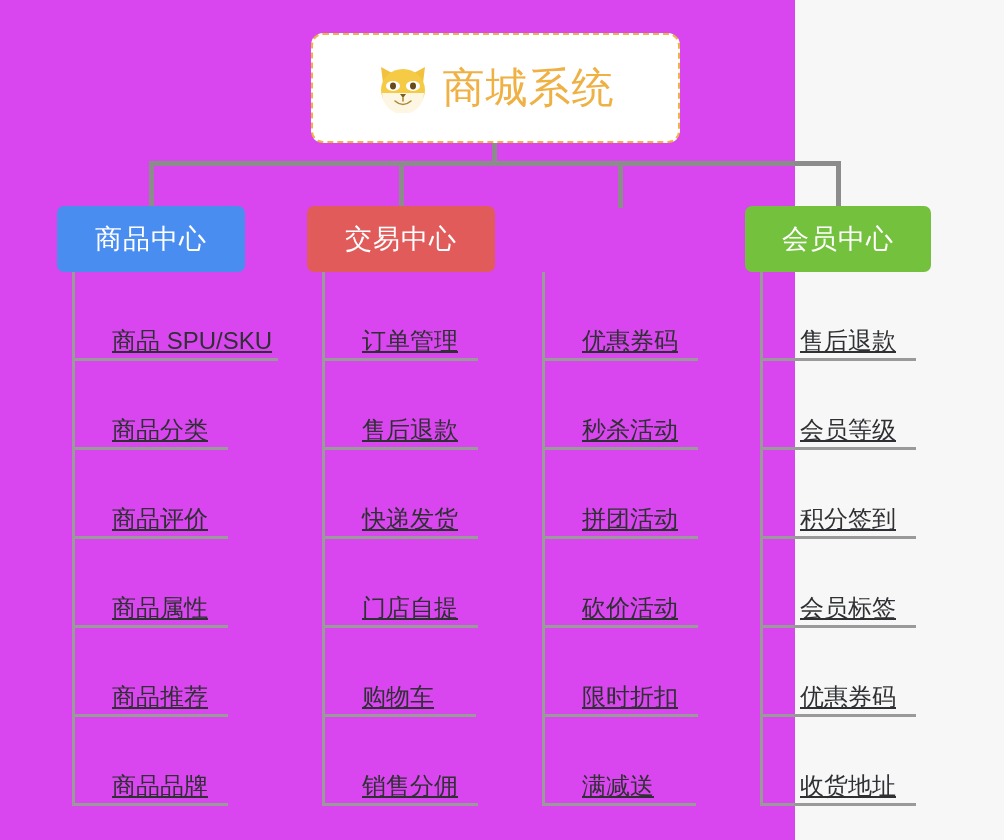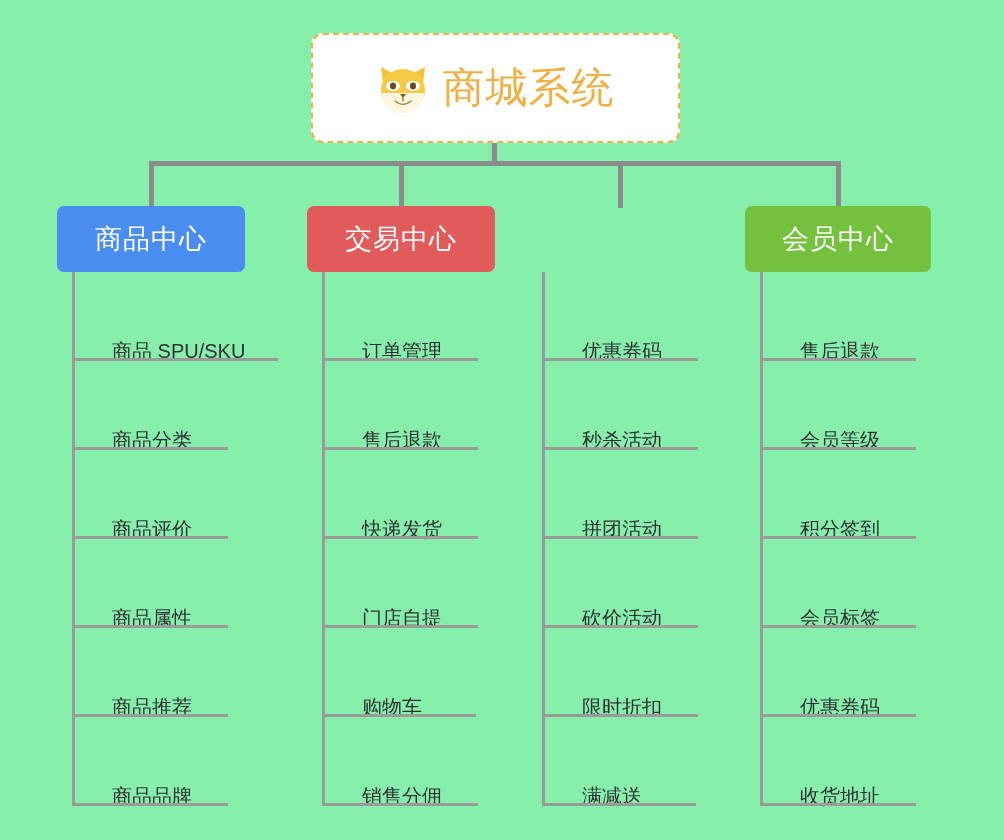--- a/index.html
+++ b/index.html
@@ -6,23 +6,23 @@
   html, body {
     width: 1004px;
     height: 840px;
     background: #f7f7f7;
     font-family: "Liberation Sans", "DejaVu Sans", sans-serif;
     overflow: hidden;
   }
 
   #canvas {
     position: relative;
-    width: 1004px;
+    width: 795px;
     height: 840px;
-    background: #86efac;
+    background: #d946ef;
   }
 
   
   .root-node {
     position: absolute;
     left: 311px;
     top: 33px;
     width: 369px;
     height: 110px;
     background: #ffffff;
@@ -99,25 +99,26 @@
     width: 3px;
     background: #9a9a9a;
   }
   .leaf {
     position: relative;
     height: 89px;
   }
   .leaf-label {
     position: absolute;
     left: 40px;
-    bottom: 0;
-    font-size: 20px;
+    bottom: 8px;
+    font-size: 24px;
     color: #2e3033;
     white-space: nowrap;
     line-height: 1;
+    text-decoration: underline;
   }
   .leaf-rule {
     position: absolute;
     left: 0;
     bottom: 0;
     height: 3px;
     background: #9a9a9a;
   }
 </style>
 </head>

